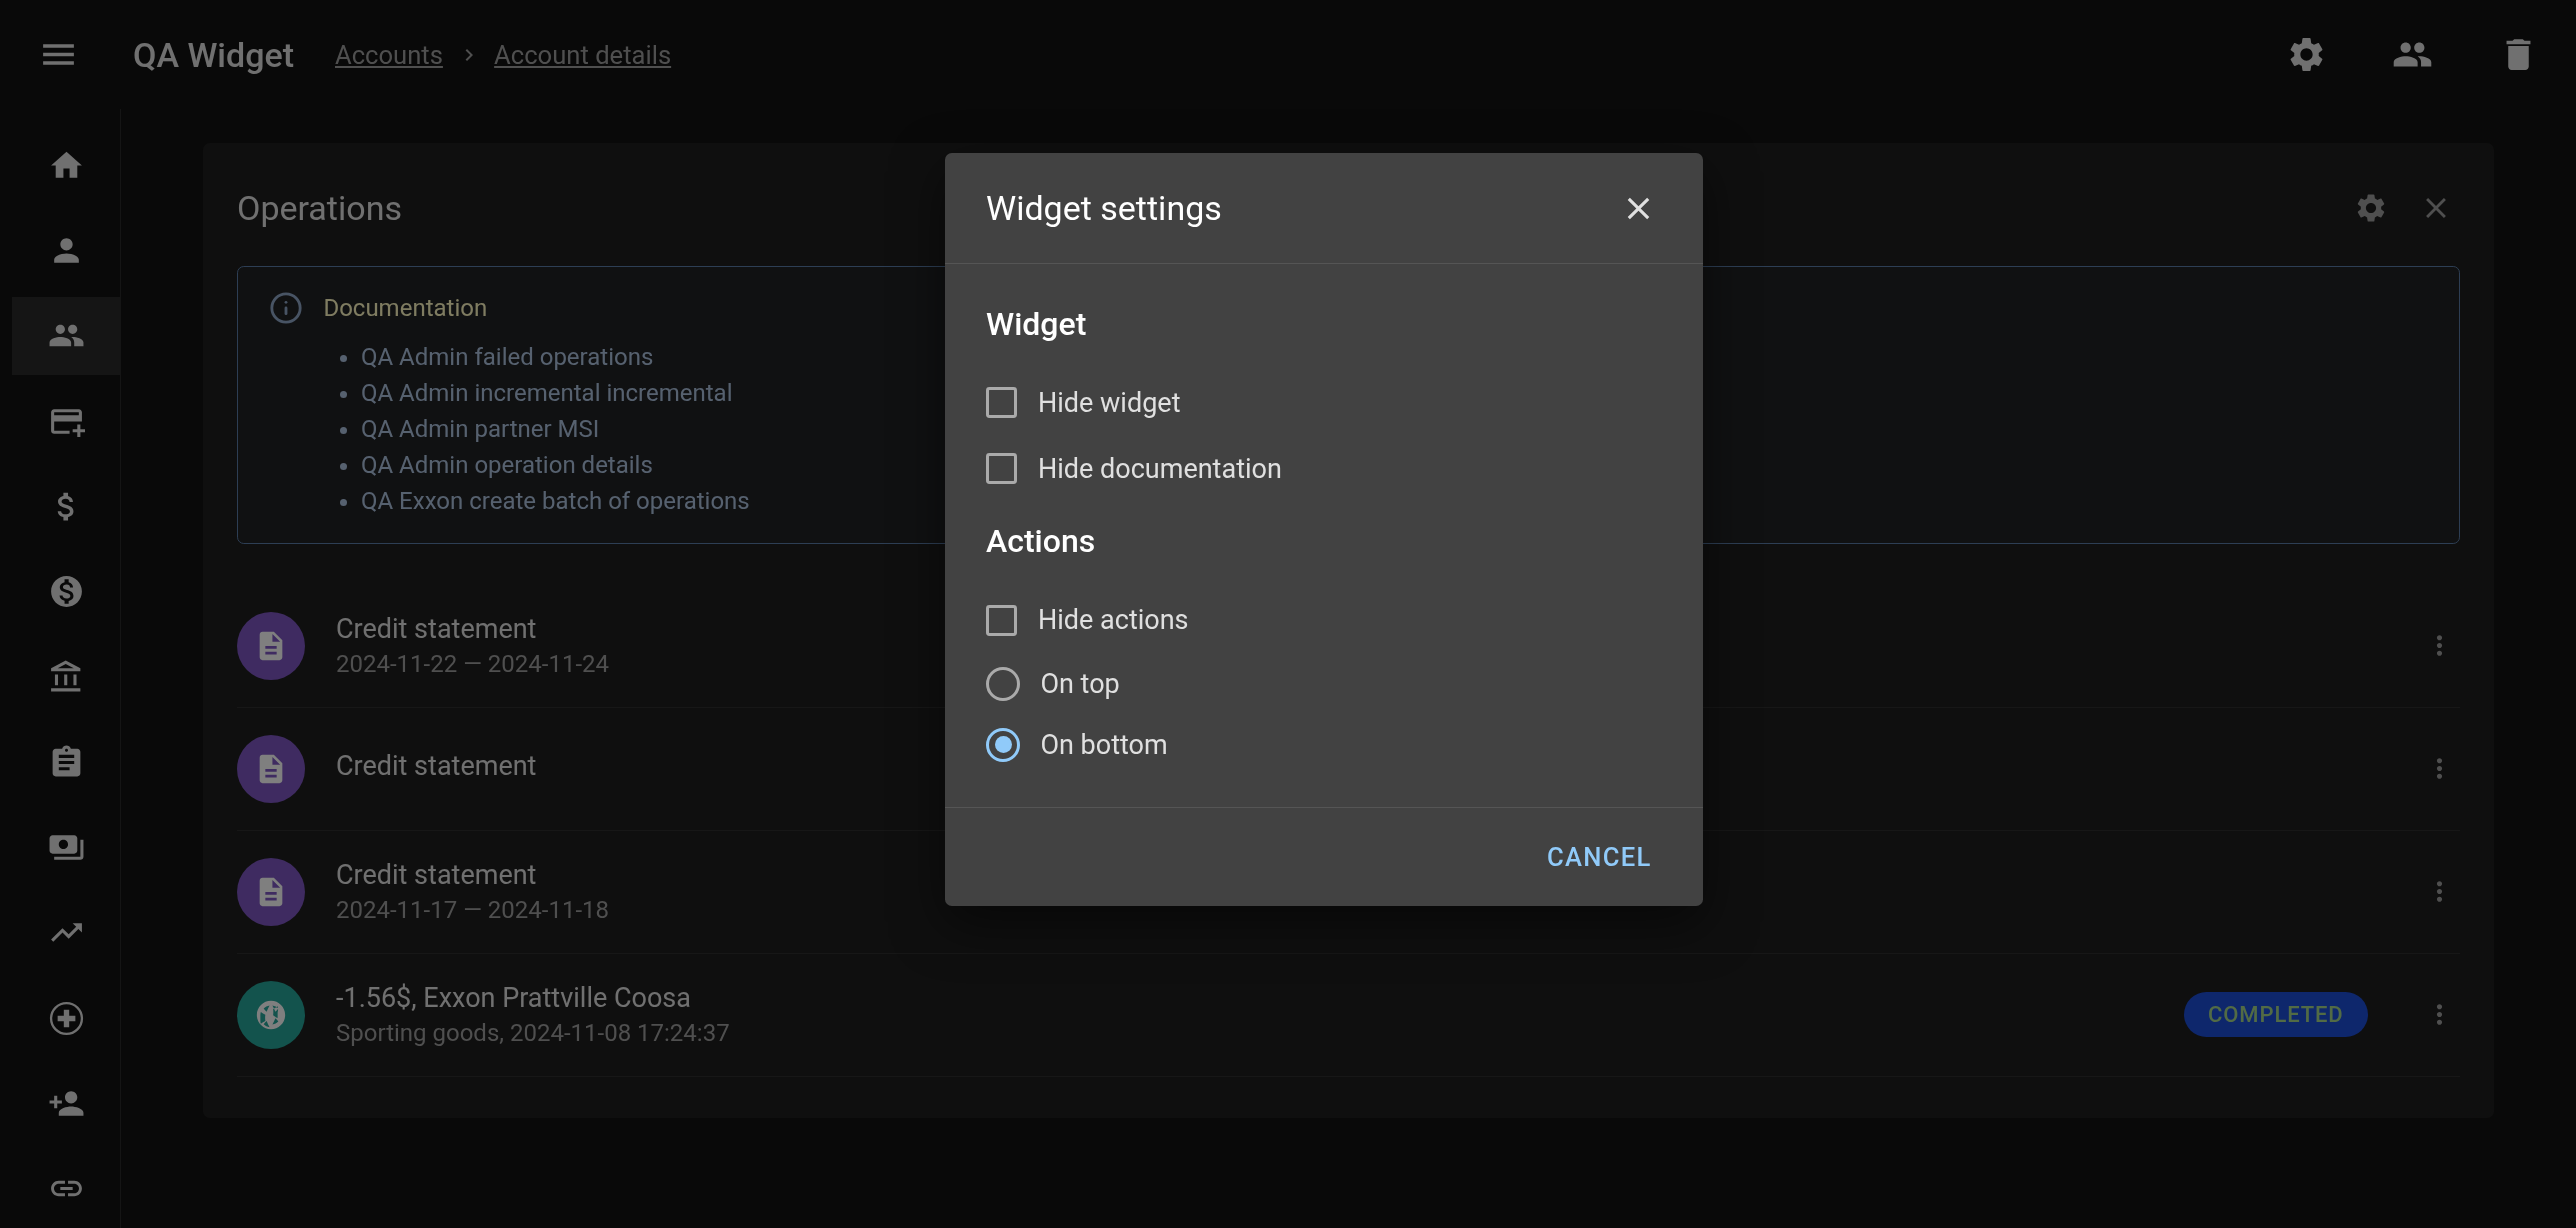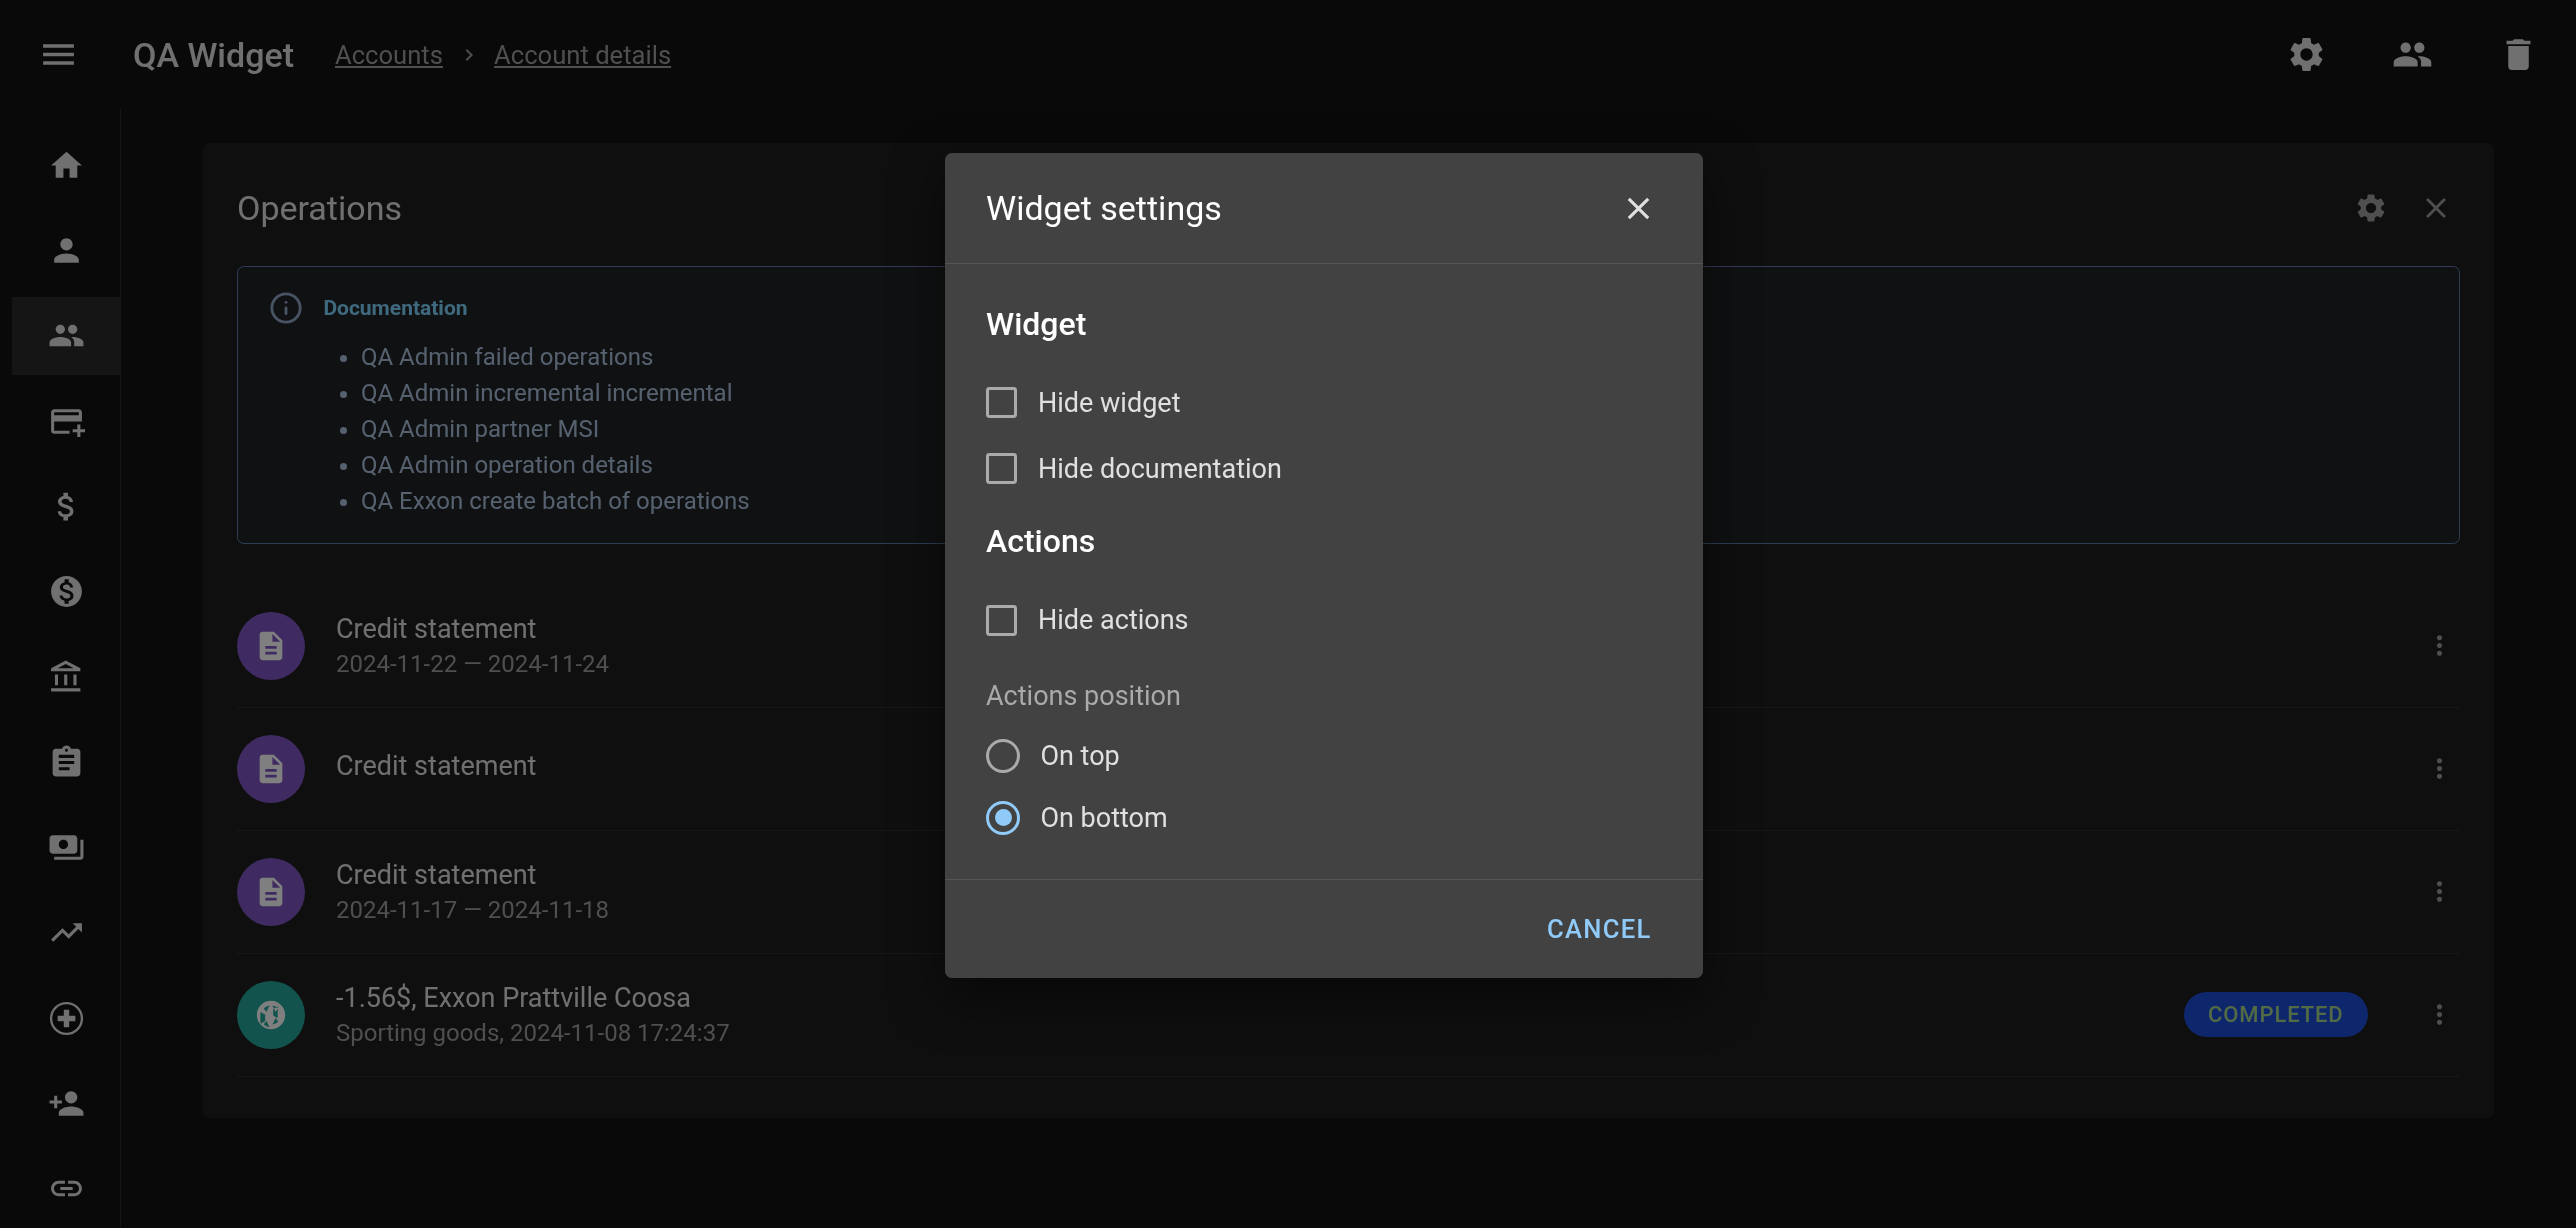--- a/index.html
+++ b/index.html
@@ -201,23 +201,23 @@
 
     .doc-header svg {
       width: 34px;
       height: 34px;
       fill: none;
       stroke: #90a9c9;
       stroke-width: 2;
     }
 
     .doc-title {
-      font-size: 21px;
-      font-weight: 700;
-      color: #7dd3fc;
+      font-size: 24px;
+      font-weight: 400;
+      color: #fef9c3;
     }
 
     .doc-list {
       list-style: disc;
       padding-left: 92px;
     }
 
     .doc-list li {
       font-size: 24px;
       color: #adc3df;
@@ -679,21 +679,20 @@
       <div class="checkbox"></div>
       <div class="checkbox-label">Hide documentation</div>
     </div>
 
     <div class="dialog-section-title">Actions</div>
     <div class="checkbox-row">
       <div class="checkbox"></div>
       <div class="checkbox-label">Hide actions</div>
     </div>
 
-    <div class="radio-group-label">Actions position</div>
     <div class="radio-row">
       <div class="radio"></div>
       <div class="radio-label">On top</div>
     </div>
     <div class="radio-row">
       <div class="radio checked"></div>
       <div class="radio-label">On bottom</div>
     </div>
   </div>
   <div class="dialog-footer">

